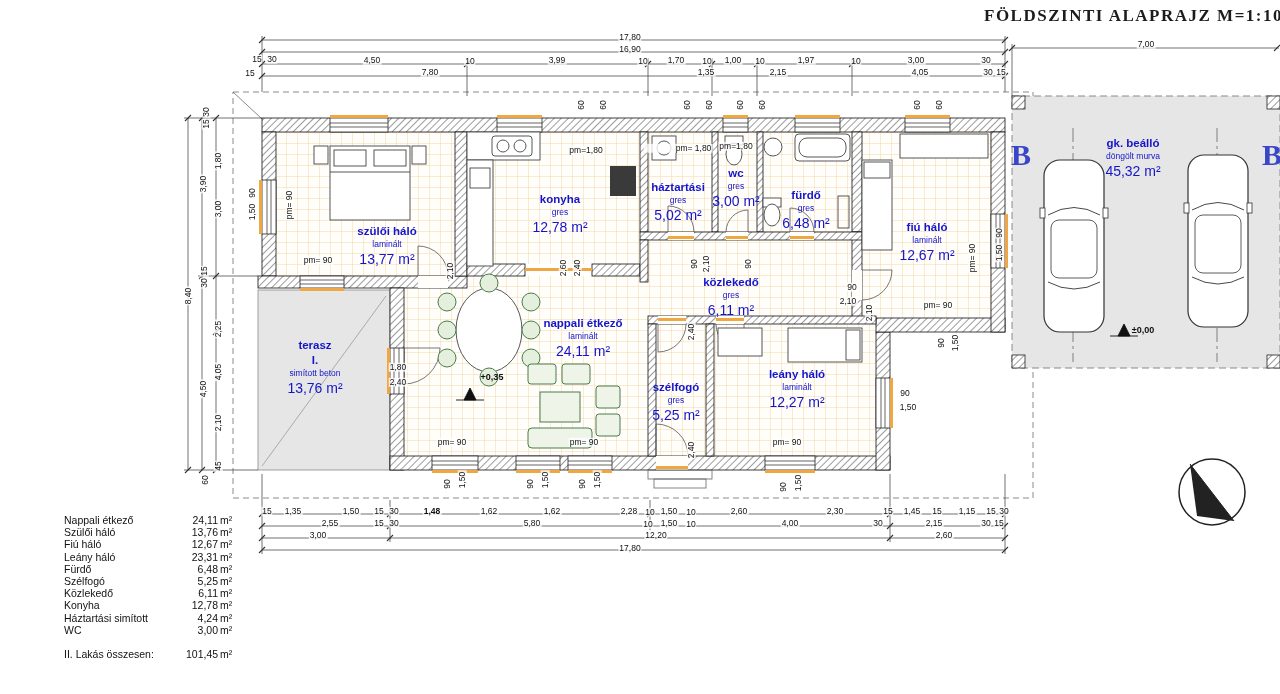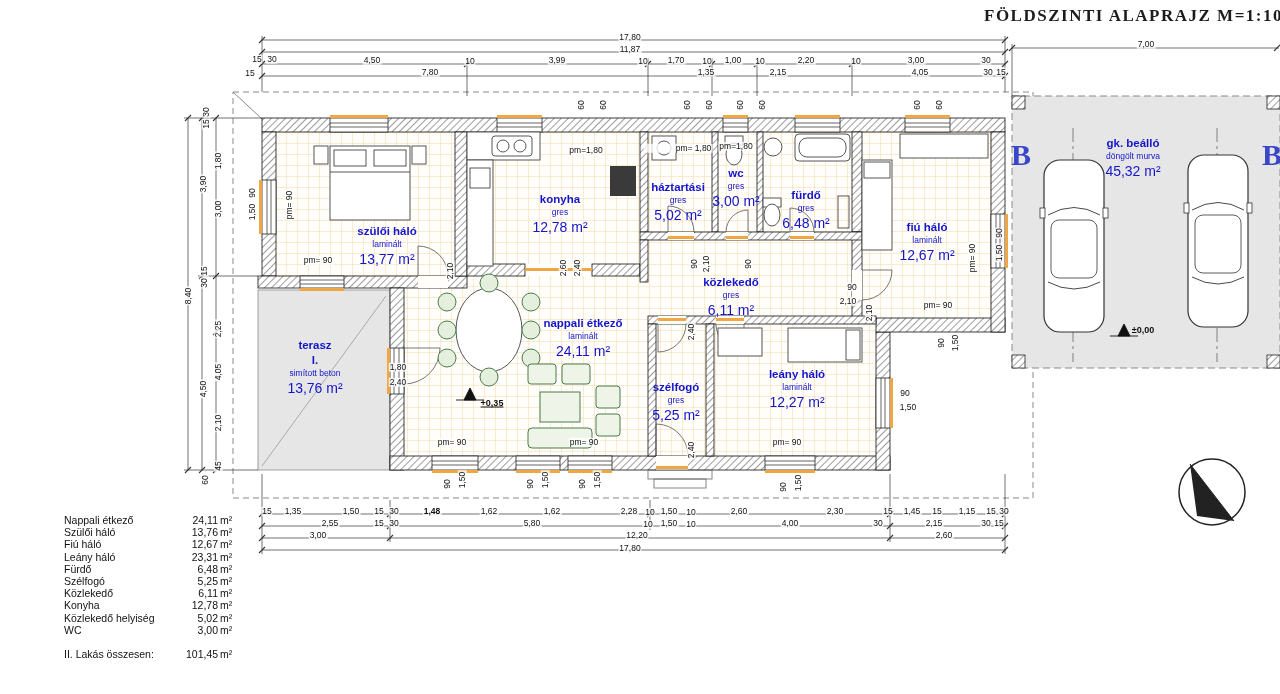--- a/index.html
+++ b/index.html
@@ -380,33 +380,33 @@
       <line x1="259" y1="553" x2="265" y2="547"></line>
         <line x1="1002" y1="553" x2="1008" y2="547"></line>
       <line x1="1009" y1="51" x2="1015" y2="45"></line>
         <line x1="1274" y1="51" x2="1280" y2="45"></line>
     </g>
   </g>
 </svg>
 
 <div id="labels">
     <div class="lbl" style="left: 630px; top: 37px; transform: translate(-50%, -50%);">17,80</div>
-    <div class="lbl" style="left: 630px; top: 49px; transform: translate(-50%, -50%);">11,87</div>
+    <div class="lbl" style="left: 630px; top: 49px; transform: translate(-50%, -50%);">16,90</div>
     <div class="lbl" style="left: 1146px; top: 44px; transform: translate(-50%, -50%);">7,00</div>
     <div class="lbl" style="left: 257px; top: 59px; transform: translate(-50%, -50%);">15</div>
     <div class="lbl" style="left: 272px; top: 59px; transform: translate(-50%, -50%);">30</div>
     <div class="lbl" style="left: 372px; top: 60px; transform: translate(-50%, -50%);">4,50</div>
     <div class="lbl" style="left: 470px; top: 61px; transform: translate(-50%, -50%);">10</div>
     <div class="lbl" style="left: 557px; top: 60px; transform: translate(-50%, -50%);">3,99</div>
     <div class="lbl" style="left: 643px; top: 61px; transform: translate(-50%, -50%);">10</div>
     <div class="lbl" style="left: 676px; top: 60px; transform: translate(-50%, -50%);">1,70</div>
     <div class="lbl" style="left: 707px; top: 61px; transform: translate(-50%, -50%);">10</div>
     <div class="lbl" style="left: 733px; top: 60px; transform: translate(-50%, -50%);">1,00</div>
     <div class="lbl" style="left: 760px; top: 61px; transform: translate(-50%, -50%);">10</div>
-    <div class="lbl" style="left: 806px; top: 60px; transform: translate(-50%, -50%);">2,20</div>
+    <div class="lbl" style="left: 806px; top: 60px; transform: translate(-50%, -50%);">1,97</div>
     <div class="lbl" style="left: 856px; top: 61px; transform: translate(-50%, -50%);">10</div>
     <div class="lbl" style="left: 916px; top: 60px; transform: translate(-50%, -50%);">3,00</div>
     <div class="lbl" style="left: 986px; top: 60px; transform: translate(-50%, -50%);">30</div>
     <div class="lbl" style="left: 250px; top: 73px; transform: translate(-50%, -50%);">15</div>
     <div class="lbl" style="left: 430px; top: 72px; transform: translate(-50%, -50%);">7,80</div>
     <div class="lbl" style="left: 706px; top: 72px; transform: translate(-50%, -50%);">1,35</div>
     <div class="lbl" style="left: 778px; top: 72px; transform: translate(-50%, -50%);">2,15</div>
     <div class="lbl" style="left: 920px; top: 72px; transform: translate(-50%, -50%);">4,05</div>
     <div class="lbl" style="left: 988px; top: 72px; transform: translate(-50%, -50%);">30</div>
     <div class="lbl" style="left: 1001px; top: 72px; transform: translate(-50%, -50%);">15</div>
@@ -450,21 +450,21 @@
     <div class="lbl" style="left: 532px; top: 523px; transform: translate(-50%, -50%);">5,80</div>
     <div class="lbl" style="left: 648px; top: 524px; transform: translate(-50%, -50%);">10</div>
     <div class="lbl" style="left: 669px; top: 523px; transform: translate(-50%, -50%);">1,50</div>
     <div class="lbl" style="left: 691px; top: 524px; transform: translate(-50%, -50%);">10</div>
     <div class="lbl" style="left: 790px; top: 523px; transform: translate(-50%, -50%);">4,00</div>
     <div class="lbl" style="left: 878px; top: 523px; transform: translate(-50%, -50%);">30</div>
     <div class="lbl" style="left: 934px; top: 523px; transform: translate(-50%, -50%);">2,15</div>
     <div class="lbl" style="left: 986px; top: 523px; transform: translate(-50%, -50%);">30</div>
     <div class="lbl" style="left: 999px; top: 523px; transform: translate(-50%, -50%);">15</div>
     <div class="lbl" style="left: 318px; top: 535px; transform: translate(-50%, -50%);">3,00</div>
-    <div class="lbl" style="left: 637px; top: 535px; transform: translate(-50%, -50%);">12,20</div>
+    <div class="lbl" style="left: 656px; top: 535px; transform: translate(-50%, -50%);">12,20</div>
     <div class="lbl" style="left: 944px; top: 535px; transform: translate(-50%, -50%);">2,60</div>
     <div class="lbl" style="left: 630px; top: 548px; transform: translate(-50%, -50%);">17,80</div>
     <div class="lbl" style="left: 289px; top: 205px; transform: translate(-50%, -50%) rotate(-90deg);">pm= 90</div>
     <div class="lbl" style="left: 252px; top: 193px; transform: translate(-50%, -50%) rotate(-90deg);">90</div>
     <div class="lbl" style="left: 252px; top: 212px; transform: translate(-50%, -50%) rotate(-90deg);">1,50</div>
     <div class="lbl" style="left: 318px; top: 260px; transform: translate(-50%, -50%);">pm= 90</div>
     <div class="lbl" style="left: 586px; top: 150px; transform: translate(-50%, -50%);">pm=1,80</div>
     <div class="lbl" style="left: 678px; top: 148px; transform: translate(-50%, -50%); padding-left: 32px;">pm= 1,80</div>
     <div class="lbl" style="left: 736px; top: 146px; transform: translate(-50%, -50%);">pm=1,80</div>
     <div class="lbl" style="left: 581px; top: 105px; transform: translate(-50%, -50%) rotate(-90deg);">60</div>
@@ -500,21 +500,21 @@
     <div class="lbl" style="left: 584px; top: 442px; transform: translate(-50%, -50%);">pm= 90</div>
     <div class="lbl" style="left: 787px; top: 442px; transform: translate(-50%, -50%);">pm= 90</div>
     <div class="lbl" style="left: 447px; top: 484px; transform: translate(-50%, -50%) rotate(-90deg);">90</div>
     <div class="lbl" style="left: 462px; top: 480px; transform: translate(-50%, -50%) rotate(-90deg);">1,50</div>
     <div class="lbl" style="left: 530px; top: 484px; transform: translate(-50%, -50%) rotate(-90deg);">90</div>
     <div class="lbl" style="left: 545px; top: 480px; transform: translate(-50%, -50%) rotate(-90deg);">1,50</div>
     <div class="lbl" style="left: 582px; top: 484px; transform: translate(-50%, -50%) rotate(-90deg);">90</div>
     <div class="lbl" style="left: 597px; top: 480px; transform: translate(-50%, -50%) rotate(-90deg);">1,50</div>
     <div class="lbl" style="left: 783px; top: 487px; transform: translate(-50%, -50%) rotate(-90deg);">90</div>
     <div class="lbl" style="left: 798px; top: 483px; transform: translate(-50%, -50%) rotate(-90deg);">1,50</div>
-    <div class="lbl lvl" style="left: 492px; top: 403px; transform: translate(-50%, -50%); text-decoration: underline;">+0,35</div>
+    <div class="lbl lvl" style="left: 492px; top: 377px; transform: translate(-50%, -50%);">+0,35</div>
     <div class="lbl lvl" style="left: 1143px; top: 330px; transform: translate(-50%, -50%);">±0,00</div>
     <div class="lbl secB" style="left: 1021px; top: 155px; transform: translate(-50%, -50%);">B</div>
     <div class="lbl secB" style="left: 1272px; top: 155px; transform: translate(-50%, -50%);">B</div>
     <div class="room-label" style="left: 387px; top: 224px;">
       <div class="room-name">szülői háló</div>
       <div class="room-sub">laminált</div>
       <div class="room-area">13,77 m²</div>
     </div>
     <div class="room-label" style="left: 560px; top: 192px;">
       <div class="room-name">konyha</div>
@@ -612,22 +612,22 @@
         <span class="lg-label">Közlekedő</span>
         <span class="lg-val">6,11</span>
         <span class="lg-unit">m²</span>
       </div>
       <div class="lg-row">
         <span class="lg-label">Konyha</span>
         <span class="lg-val">12,78</span>
         <span class="lg-unit">m²</span>
       </div>
       <div class="lg-row">
-        <span class="lg-label">Közlekedő helyiség</span>
-        <span class="lg-val">5,02</span>
+        <span class="lg-label">Háztartási simított</span>
+        <span class="lg-val">4,24</span>
         <span class="lg-unit">m²</span>
       </div>
       <div class="lg-row">
         <span class="lg-label">WC</span>
         <span class="lg-val">3,00</span>
         <span class="lg-unit">m²</span>
       </div>
     </div>
   <div id="legend-total">
     <span class="lg-label">II. Lakás összesen:</span>

